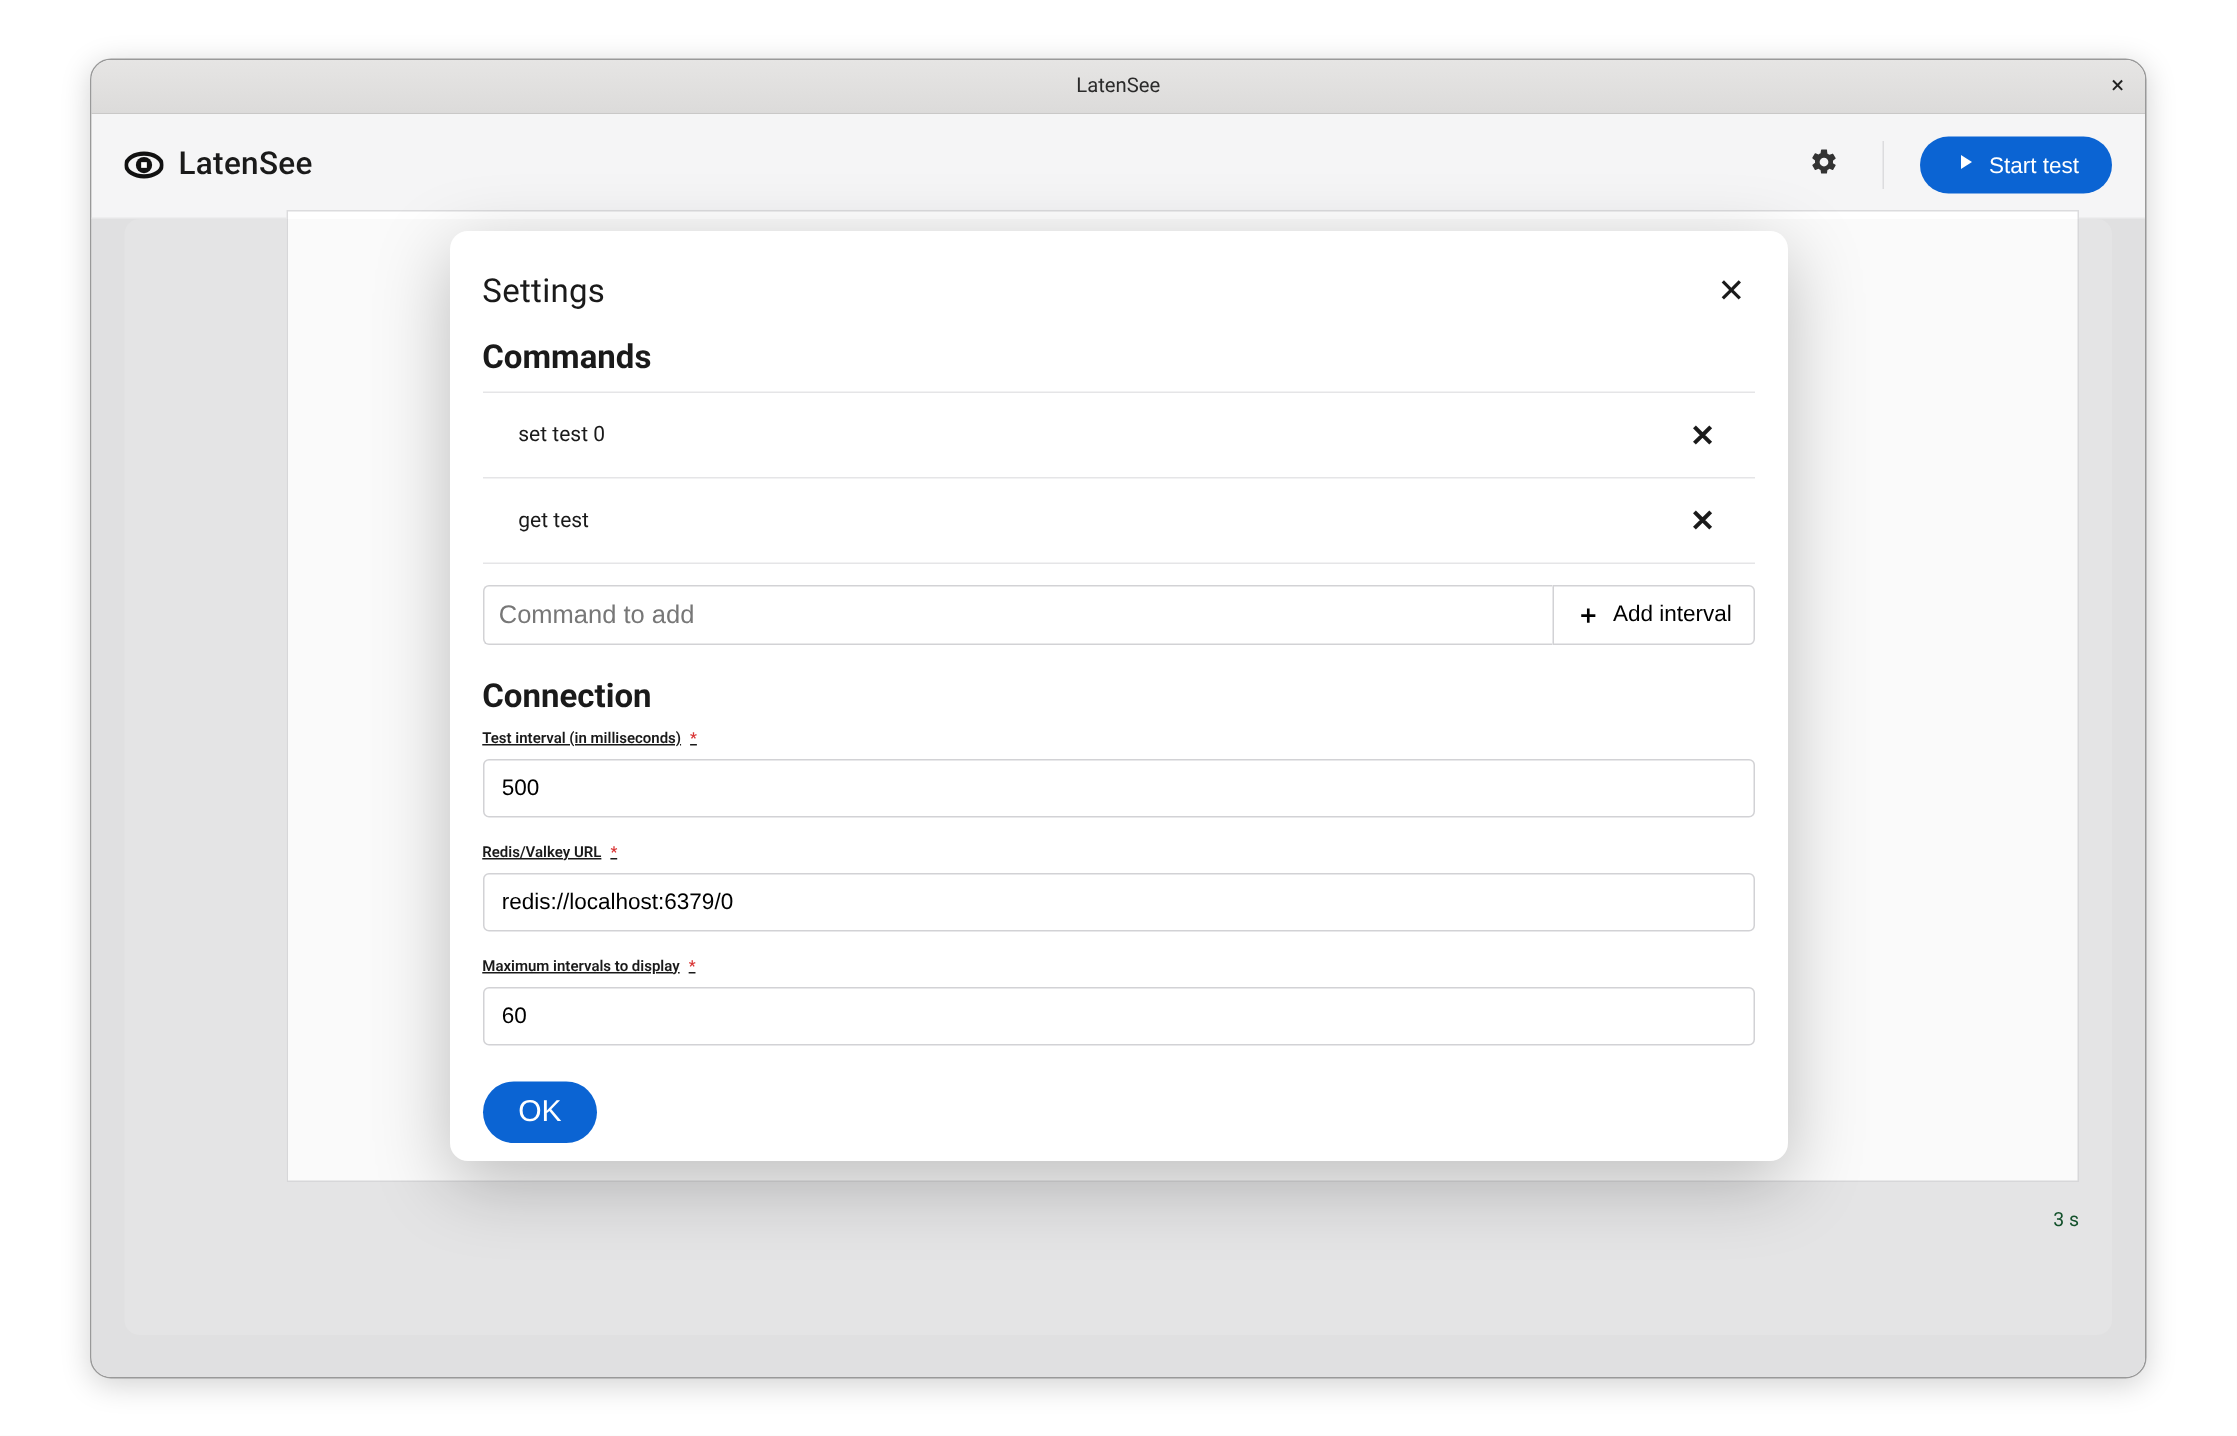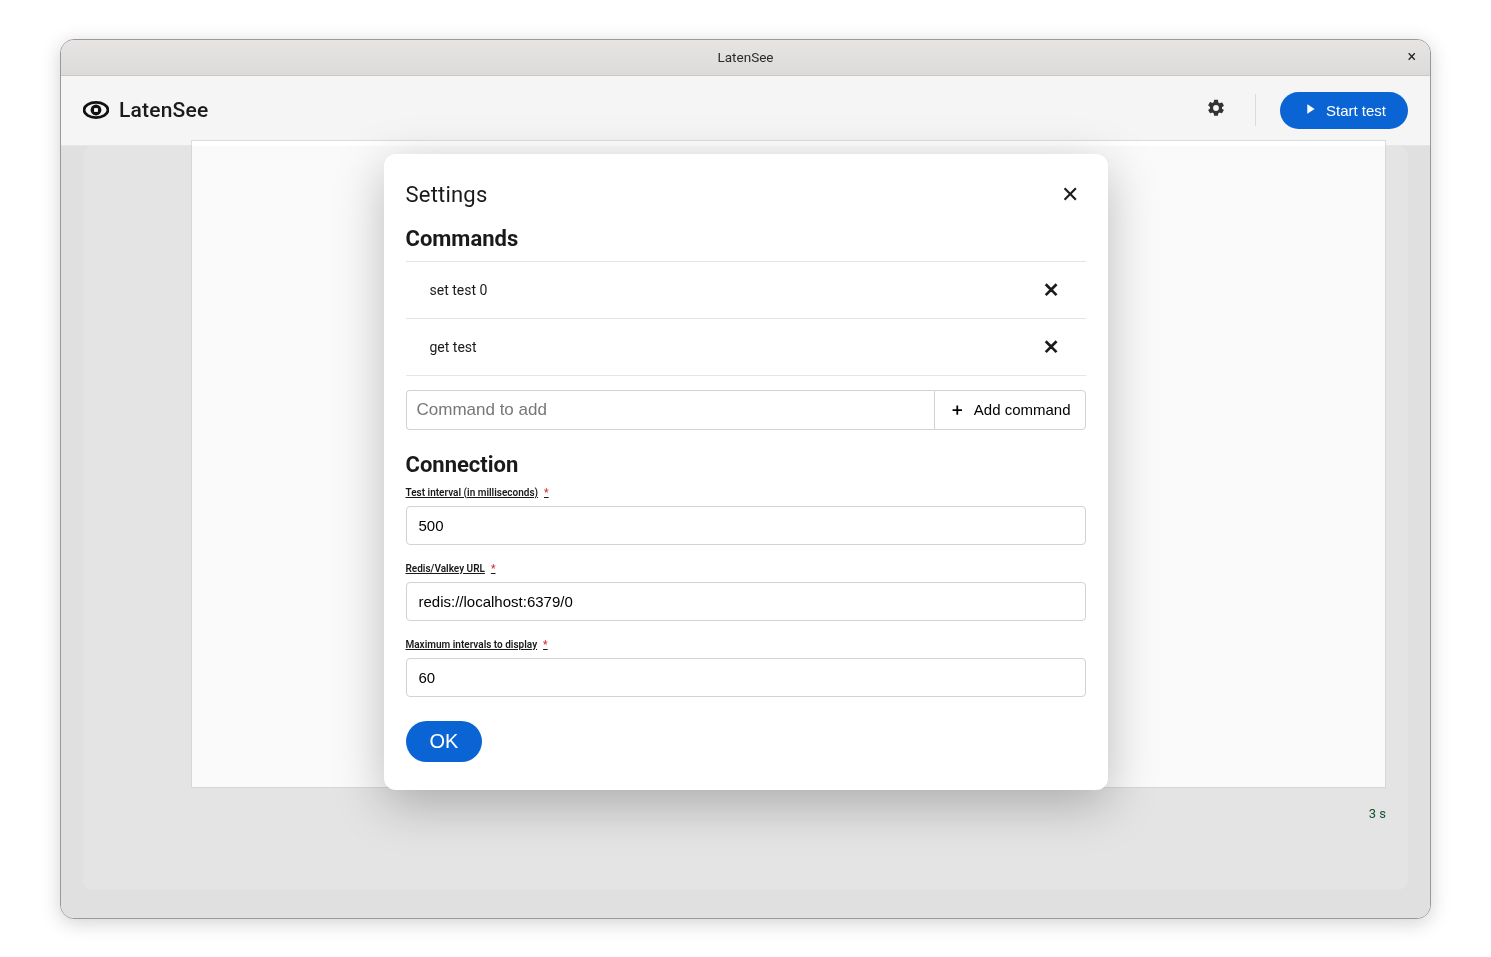--- a/index.html
+++ b/index.html
@@ -112,25 +112,25 @@
   }
   .overlay {
     position: absolute; inset: 0;
     background: rgba(0,0,0,0.02);
     display: flex;
     align-items: flex-start;
     justify-content: center;
     padding-top: 8px;
   }
   .modal {
-    width: 724px;
+    width: 892px;
     background: #fff;
     border-radius: 12px;
     box-shadow: 0 14px 50px rgba(0,0,0,0.25);
-    padding: 26px 22px 28px 22px;
+    padding: 26px 22px 12px 22px;
   }
   .modal-head {
     display: flex; align-items: center; justify-content: space-between;
     margin-bottom: 16px;
   }
   .modal-title {
     font-size: 22px; font-weight: 400; letter-spacing: 0.2px;
   }
   .modal-close {
     font-size: 22px; cursor: pointer; line-height:1; padding:4px 6px;
@@ -266,21 +266,21 @@
             <span class="cmd-remove">
               <span>✕</span>
             </span>
           </div>
         </div>
 
         <div class="add-row">
           <input class="add-input" type="text" placeholder="Command to add" style="">
           <button class="add-btn">
             <span style="font-size:17px;font-weight:700;">＋</span>
-            <span>Add command</span>
+            <span>Add interval</span>
           </button>
         </div>
 
         <div class="section-head">Connection</div>
 
         <div class="field-block">
           <div class="field-label">
             <span>Test interval (in milliseconds)</span>
             <span class="req">*</span>
           </div>

